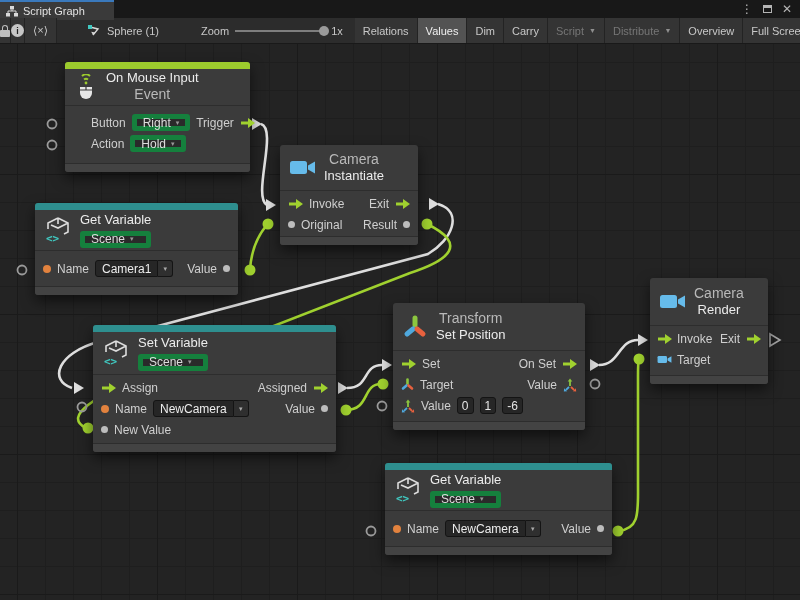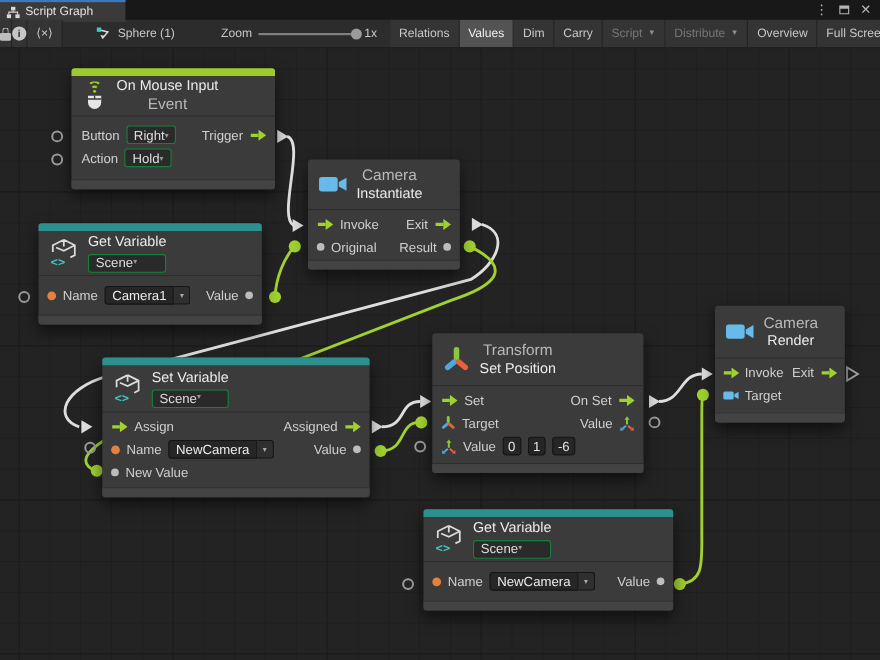--- a/index.html
+++ b/index.html
@@ -60,38 +60,38 @@
   .nhead{display:flex;align-items:center;gap:8px;padding:4px 10px 4px 9px;
          border-bottom:1px solid #2D2D2D;flex:0 0 auto;}
   .ntitles{display:flex;flex-direction:column;justify-content:center;line-height:1.25;}
   .t-small{font-size:14px;color:#B9B9B9;}
   .t-big{font-size:13px;color:#ECECEC;}
   .nbody{flex:1 0 auto;padding-top:2px;}
   .nrow{height:21px;display:flex;align-items:center;gap:6px;padding:0 8px;color:#CFCFCF;}
   .nrow .rgt{margin-left:auto;display:flex;align-items:center;gap:6px;}
   .nfoot{height:9px;background:#434343;border-top:1px solid #2D2D2D;
          border-radius:0 0 3px 3px;flex:0 0 auto;}
-  .dd{background:#2A2A2A;border:1px solid #15803d;border-radius:3px;padding:0 6px;
-      height:17px;display:inline-flex;align-items:center;gap:0;color:#DDD;}
+  .dd{background:#2A2A2A;border:5px solid #15803d;border-radius:3px;padding:0 6px;
+      height:17px;display:inline-flex;align-items:center;gap:5px;color:#DDD;}
   .dd .caret{font-size:7px;color:#999;}
   .fieldwrap{display:inline-flex;align-items:center;}
   .field{background:#262626;border:1px solid #141414;border-radius:3px 0 0 3px;
          padding:0 6px;height:17px;display:inline-flex;align-items:center;color:#EDEDED;}
   .fcaret{background:#2F2F2F;border:1px solid #141414;border-left:none;border-radius:0 3px 3px 0;
          height:17px;width:15px;display:inline-flex;align-items:center;justify-content:center;
          font-size:7px;color:#AAA;}
   .vbox{background:#262626;border:1px solid #141414;border-radius:3px;height:17px;
         min-width:15px;padding:0 4px;display:inline-flex;align-items:center;justify-content:center;color:#E5E5E5;}
   .pdot{width:7px;height:7px;border-radius:50%;background:#BDBDBD;flex:0 0 auto;}
   .pdot.orange{width:8px;height:8px;background:var(--port-orange);}
   
   .n-mouse{left:65px;top:18px;width:185px;height:110px;}
   .n-mouse .nhead{height:37px;}
   .n-mouse .nbody{padding-top:6px;}
-  .n-mouse .nrow{padding-left:9px;}
+  .n-mouse .nrow{padding-left:26px;}
   .n-inst{left:280px;top:101px;width:138px;height:100px;}
   .n-inst .nhead{height:46px;}
   .n-gv1{left:35px;top:159px;width:203px;height:92px;}
   .n-gv1 .nhead{height:41px;}
   .n-gv1 .nbody{padding-top:7px;}
   .n-sv{left:93px;top:281px;width:243px;height:127px;}
   .n-sv .nhead{height:43px;}
   .n-tf{left:393px;top:259px;width:192px;height:127px;}
   .n-tf .nhead{height:48px;}
   .n-rd{left:650px;top:234px;width:118px;height:106px;}

